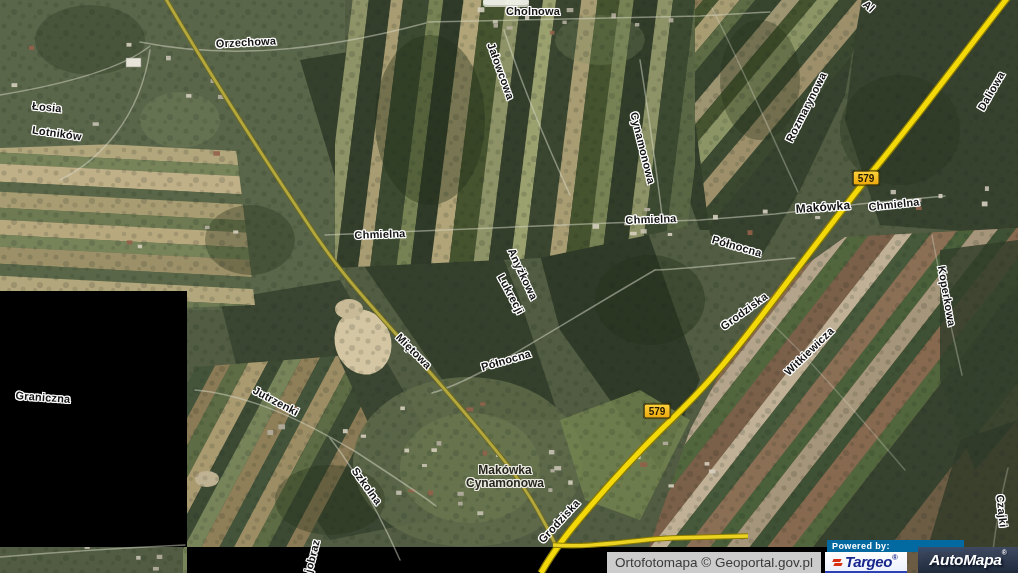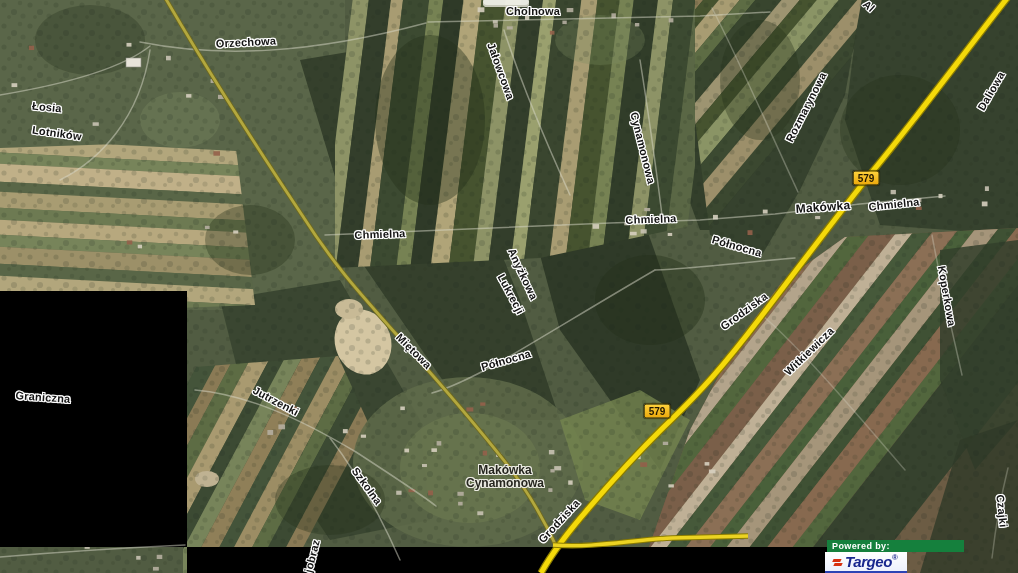--- a/index.html
+++ b/index.html
@@ -21,21 +21,21 @@
   .badge{position:absolute;transform:translate(-50%,-50%);
     background:linear-gradient(#ffd23c,#eca90c);border:1px solid #503f00;border-radius:3px;
     font:bold 10px "Liberation Sans",sans-serif;color:#231800;height:13px;line-height:13px;
     padding:0 4px;box-shadow:0 0 1px rgba(0,0,0,.6);}
   .frag{position:absolute;left:483px;top:-2px;width:46px;height:9px;border-radius:4px;
     background:#f2f2ea;opacity:.95;
     box-shadow:inset 0 -2px 0 #cfcfc2;}
   .attr{position:absolute;left:607px;top:552px;width:214px;height:21px;box-sizing:border-box;
     background:rgba(219,219,219,.93);color:#3a3a3a;font:13.5px "Liberation Sans",sans-serif;
     line-height:21px;padding-left:8px;white-space:nowrap;}
-  .powered{position:absolute;left:827px;top:540px;width:137px;height:12px;background:#15803d;
+  .powered{position:absolute;left:827px;top:540px;width:137px;height:12px;background:#0369a1;
     color:#fff;font:bold 9px "Liberation Sans",sans-serif;line-height:12px;padding-left:5px;
     box-sizing:border-box;letter-spacing:.4px;}
   .targeo{position:absolute;left:825px;top:552px;width:82px;height:21px;box-sizing:border-box;
     background:linear-gradient(#ffffff,#edf1fd);border-bottom:2px solid #2d43b4;
     display:flex;align-items:center;justify-content:center;cursor:pointer;}
   .targeo .tname{font:italic bold 15px "Liberation Sans",sans-serif;color:#18278e;letter-spacing:-.4px;}
   .targeo .treg{font:bold 8px "Liberation Sans",sans-serif;color:#18278e;align-self:flex-start;margin-top:1px;}
   .tmark{display:inline-block;width:8px;height:3px;background:#d83010;margin-right:3px;
     transform:skewX(-25deg);box-shadow:-3px -4px 0 #d83010;position:relative;top:3px;}
   .automapa{position:absolute;left:918px;top:547px;width:100px;height:26px;box-sizing:border-box;
@@ -362,25 +362,32 @@
       <div class="slabel" style="left: 869px; top: 6px; transform: translate(-50%, -50%) rotate(42deg);">Al</div>
       <div class="slabel" style="left: 312px; top: 556px; transform: translate(-50%, -50%) rotate(-76deg);">jobraz</div>
       <div class="place" style="left: 505px; top: 477px;">
         <div>Makówka</div>
         <div>Cynamonowa</div>
       </div>
       <div class="badge" style="left: 866px; top: 178px;">579</div>
       <div class="badge" style="left: 657px; top: 411px;">579</div>
     </div>
 
+<div class="attr">
+  <span>Ortofotomapa © Geoportal.gov.pl</span>
+</div>
 
 <div class="powered">
   <span>Powered by:</span>
 </div>
 
 <div class="targeo">
   <span class="tmark"></span>
   <span class="tname">Targeo</span>
   <span class="treg">®</span>
 </div>
 
+<div class="automapa">
+  <span class="aname">AutoMapa</span>
+  <span class="areg">®</span>
+</div>
 
 </div>
 
 </body></html>

